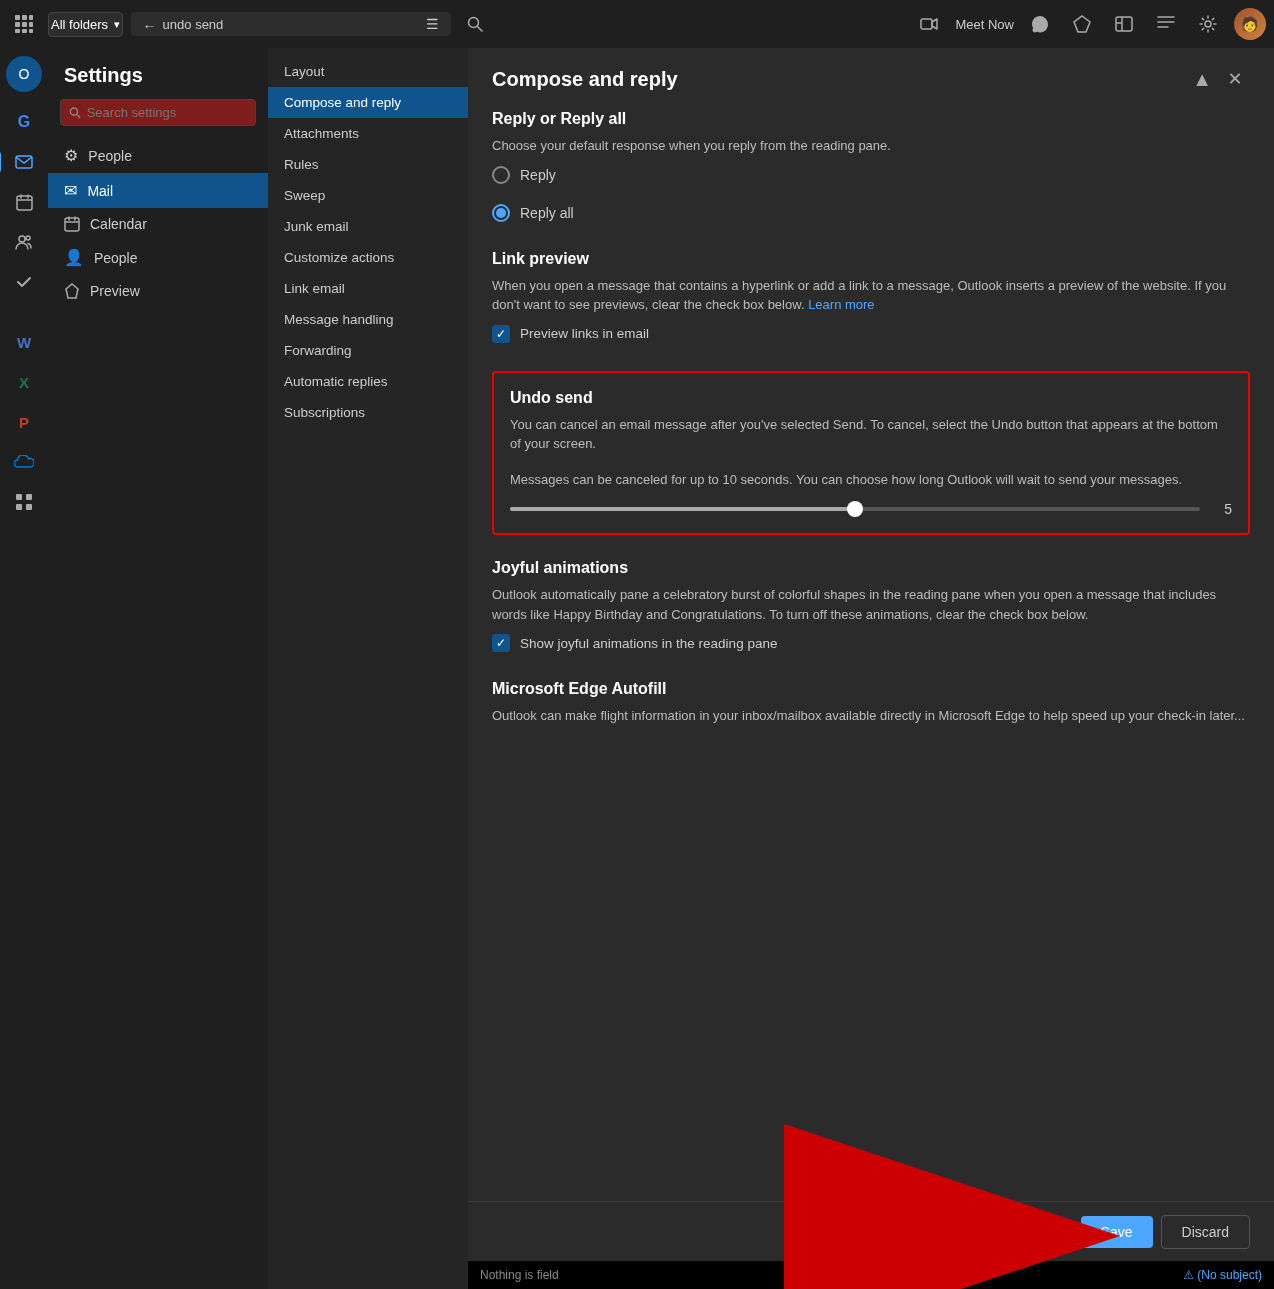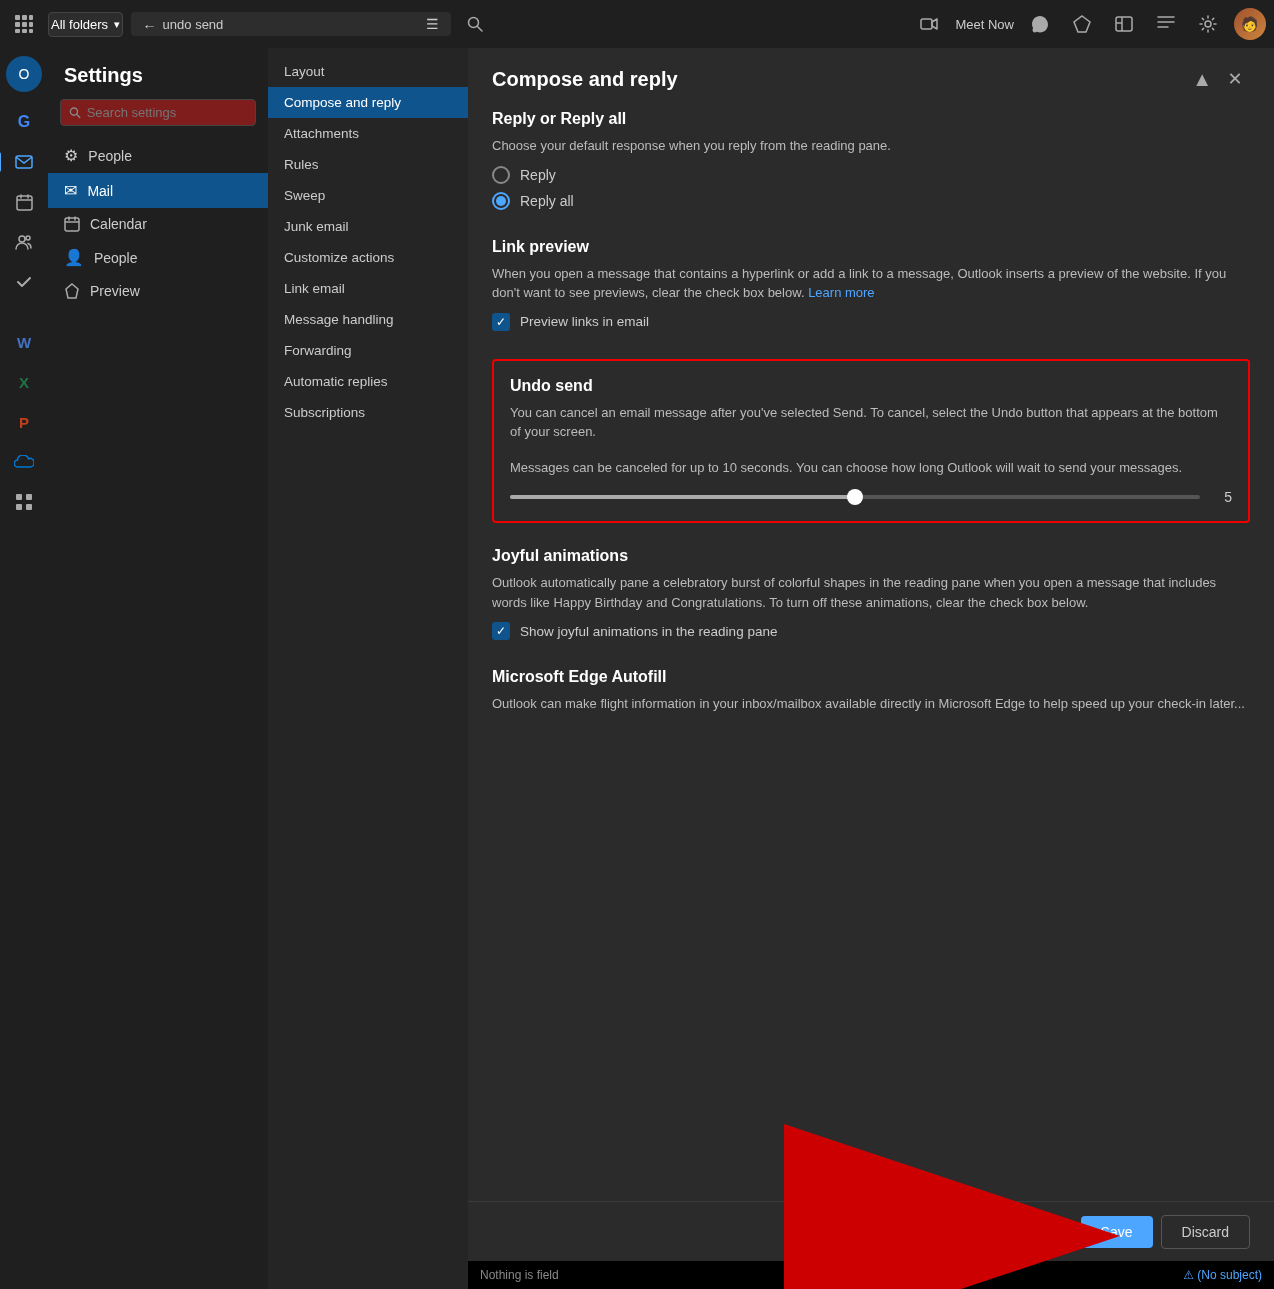--- a/index.html
+++ b/index.html
@@ -211,21 +211,21 @@
       font-size: 16px; font-weight: 600; color: #fff;
       margin-bottom: 8px;
     }
     .section-desc {
       font-size: 13px; color: #bbb;
       margin-bottom: 10px;
       line-height: 1.5;
     }
 
     
-    .radio-group { display: flex; flex-direction: column; gap: 8px; }
+    .radio-group { display: flex; flex-direction: column; gap: 20px; }
     .radio-item {
       display: flex; align-items: center; gap: 10px;
       cursor: pointer;
     }
     .radio-circle {
       width: 18px; height: 18px; border-radius: 50%;
       border: 2px solid #888;
       display: flex; align-items: center; justify-content: center;
     }
     .radio-circle.checked {

